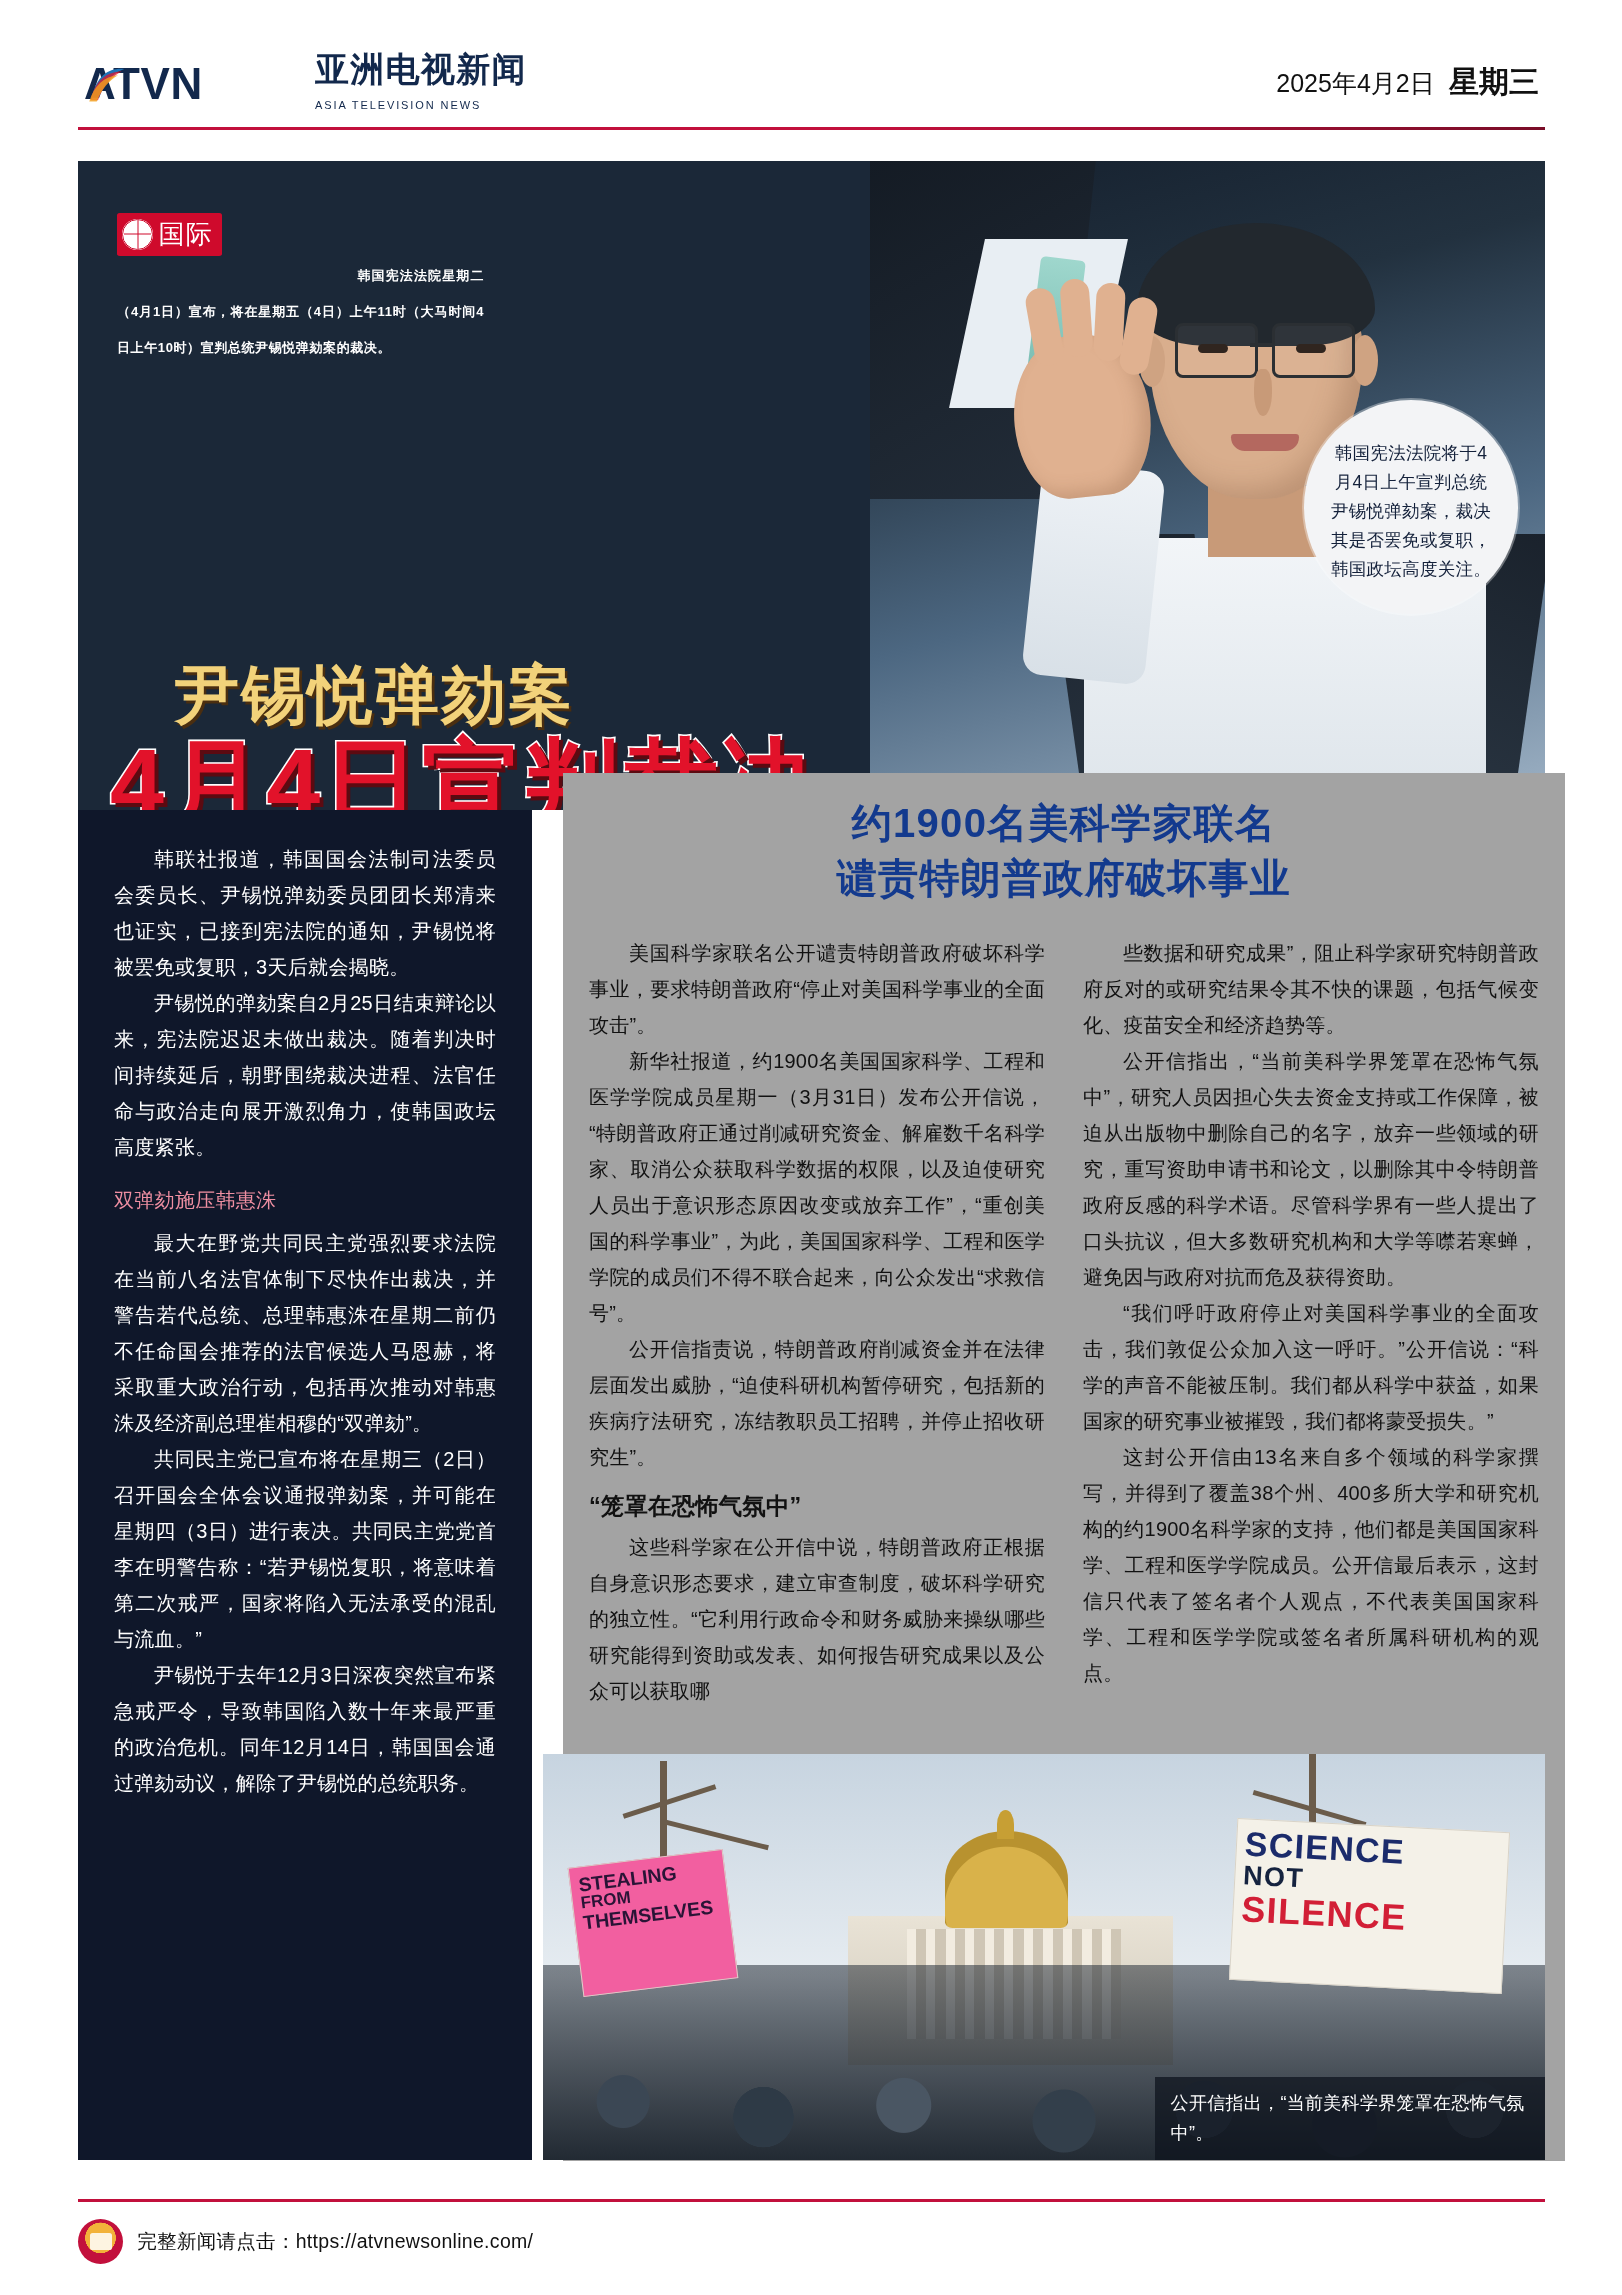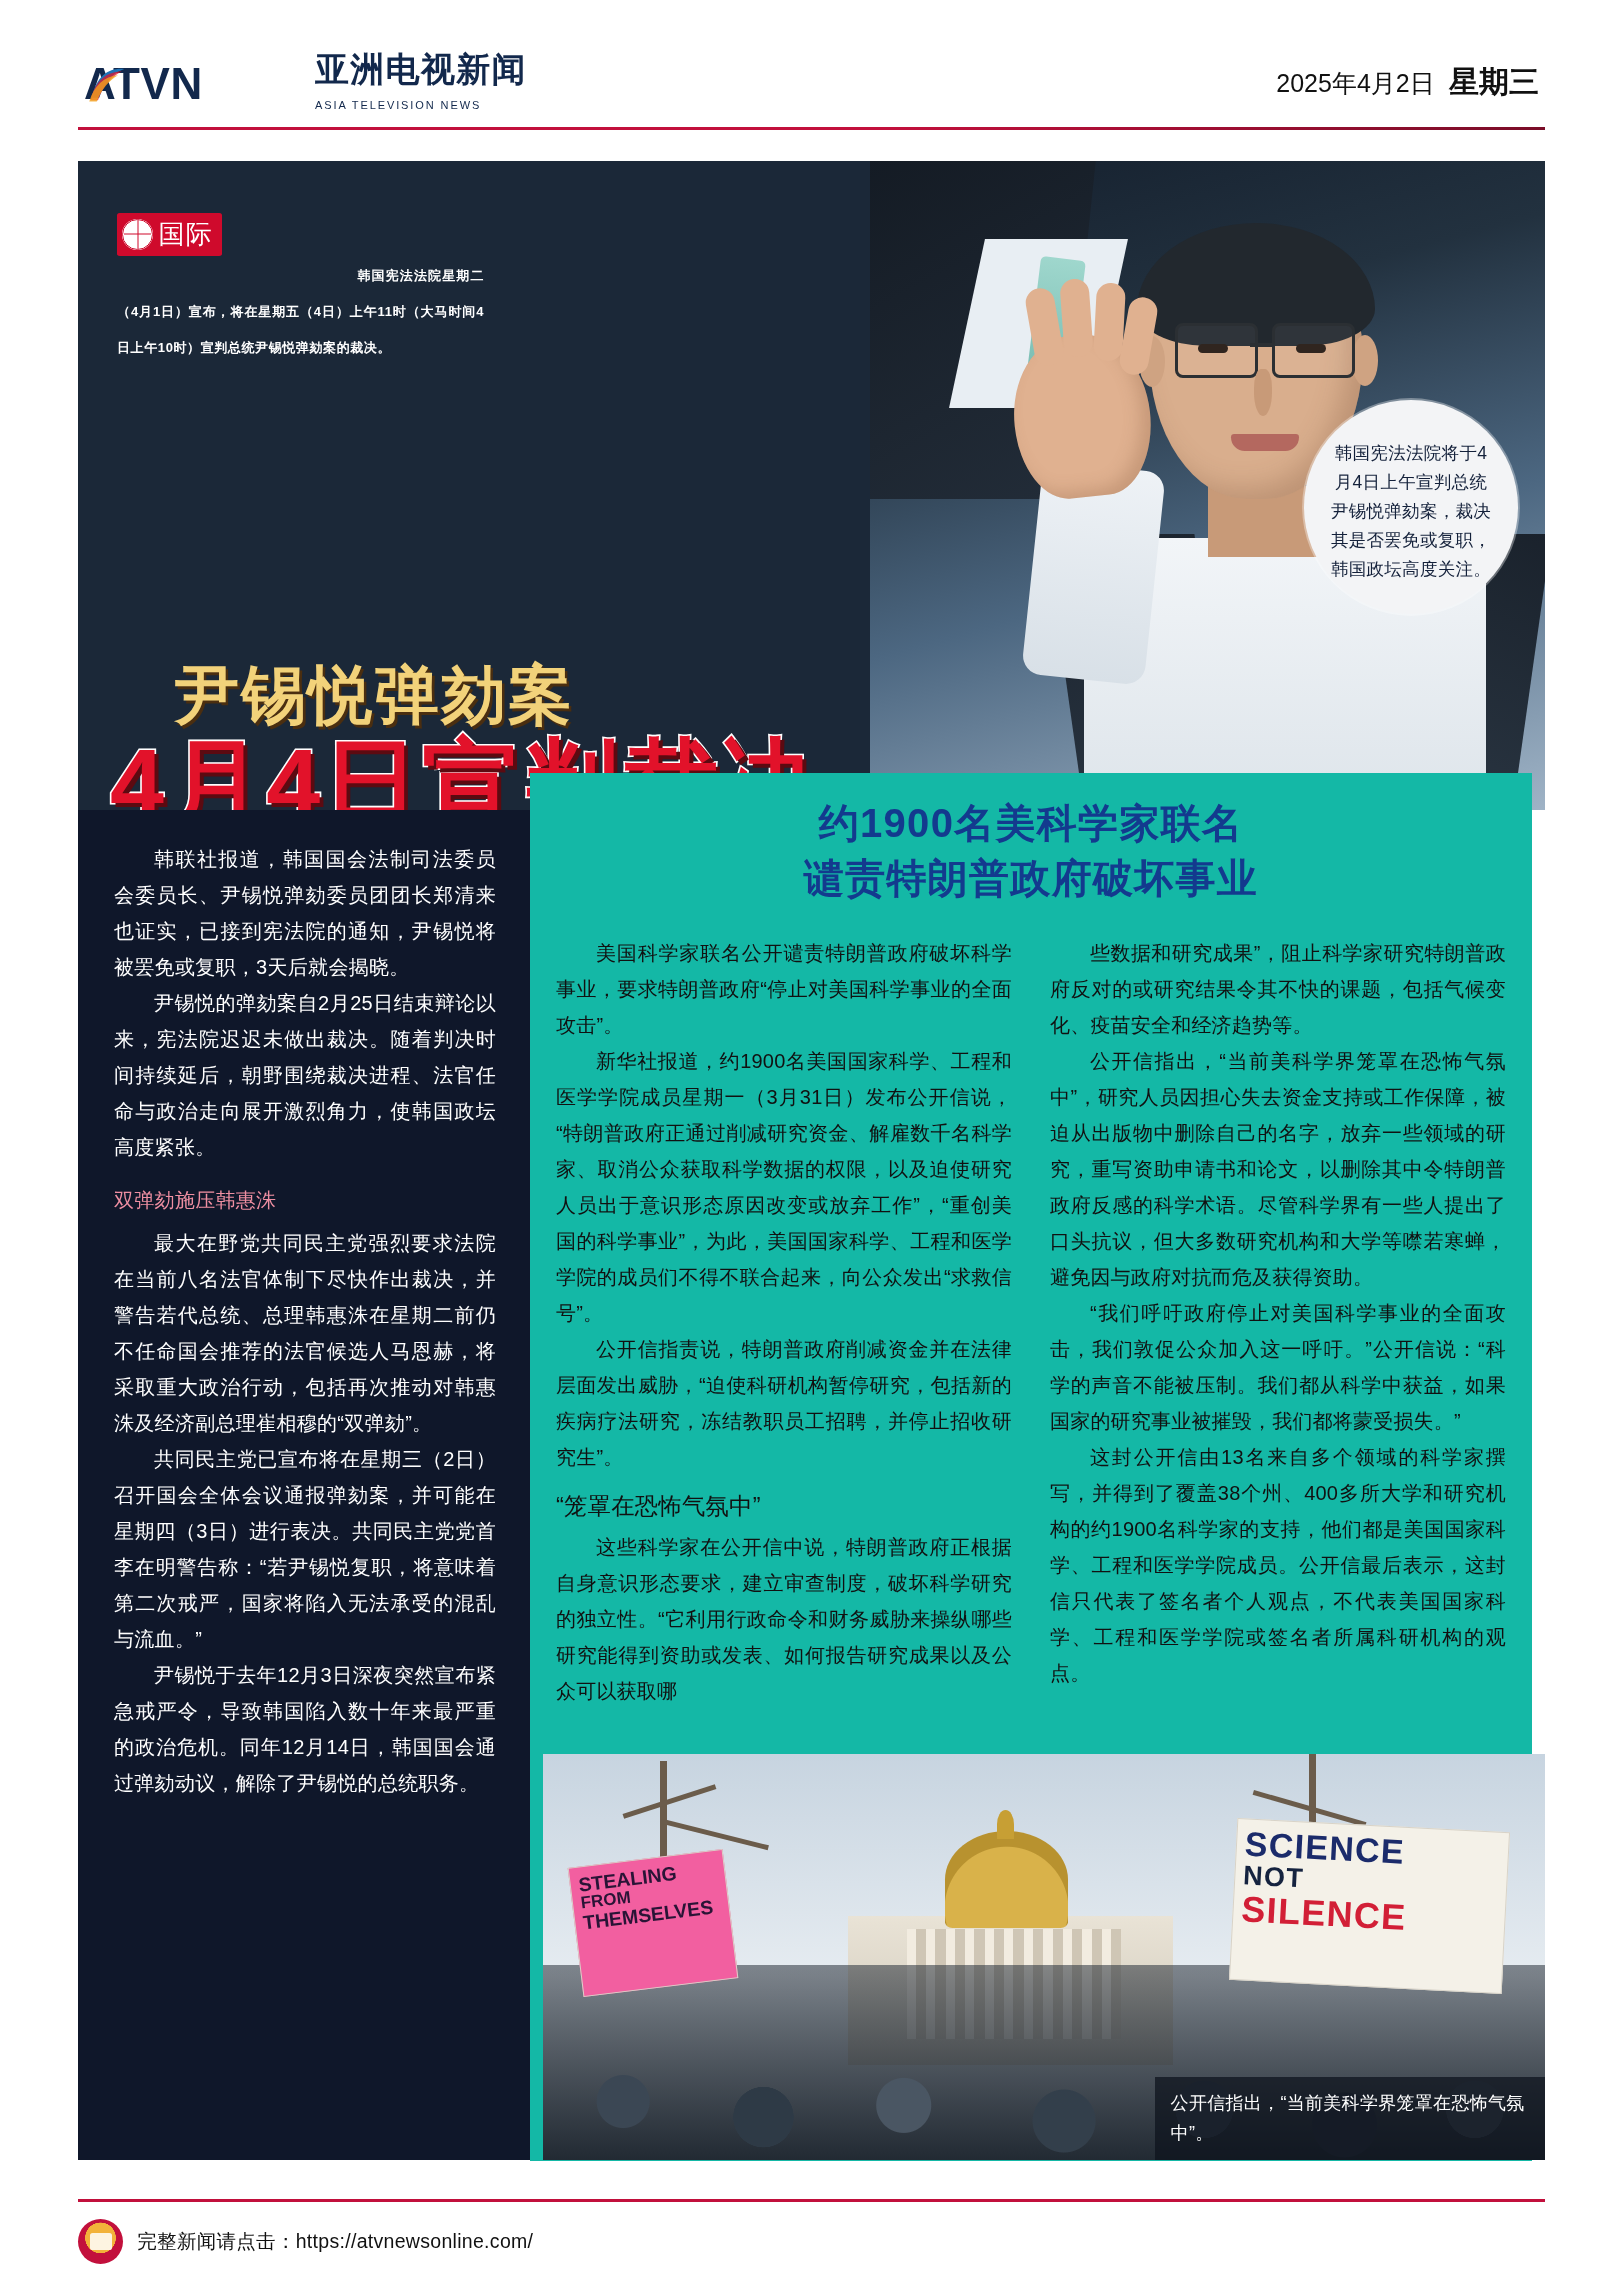--- a/index.html
+++ b/index.html
@@ -292,23 +292,23 @@
     font-weight: normal;
     text-align: right;
     text-indent: 0 !important;
     letter-spacing: 1.3px;
     color: #ef8fa2;
   }
 
   
   .right-col {
     position: absolute;
-    left: 530px; top: 773px;
+    left: 563px; top: 773px;
     width: 1002px; height: 1388px;
-    background: #14b8a6;
+    background: #a3a3a3;
     box-sizing: border-box;
   }
   .art-head {
     padding: 23.4px 26px 6.5px 26px;
     text-align: center;
   }
   .art-head h1 {
     margin: 0;
     font-size: 40px;
     line-height: 55px;
@@ -331,21 +331,21 @@
     line-height: 36px;
     text-align: justify;
     text-indent: 40px;
     color: #111;
     letter-spacing: 0.2px;
   }
   .art-sub {
     text-align: left;
     text-indent: 0 !important;
     color: #133a8e;
-    font-weight: normal;
+    font-weight: bold;
     font-size: 23.4px !important;
     margin: 13px 0 5.2px 0 !important;
     letter-spacing: 0.6px;
   }
 
   
   .photo {
     position: absolute;
     left: 543px; top: 1754px;
     width: 1002px; height: 406px;

